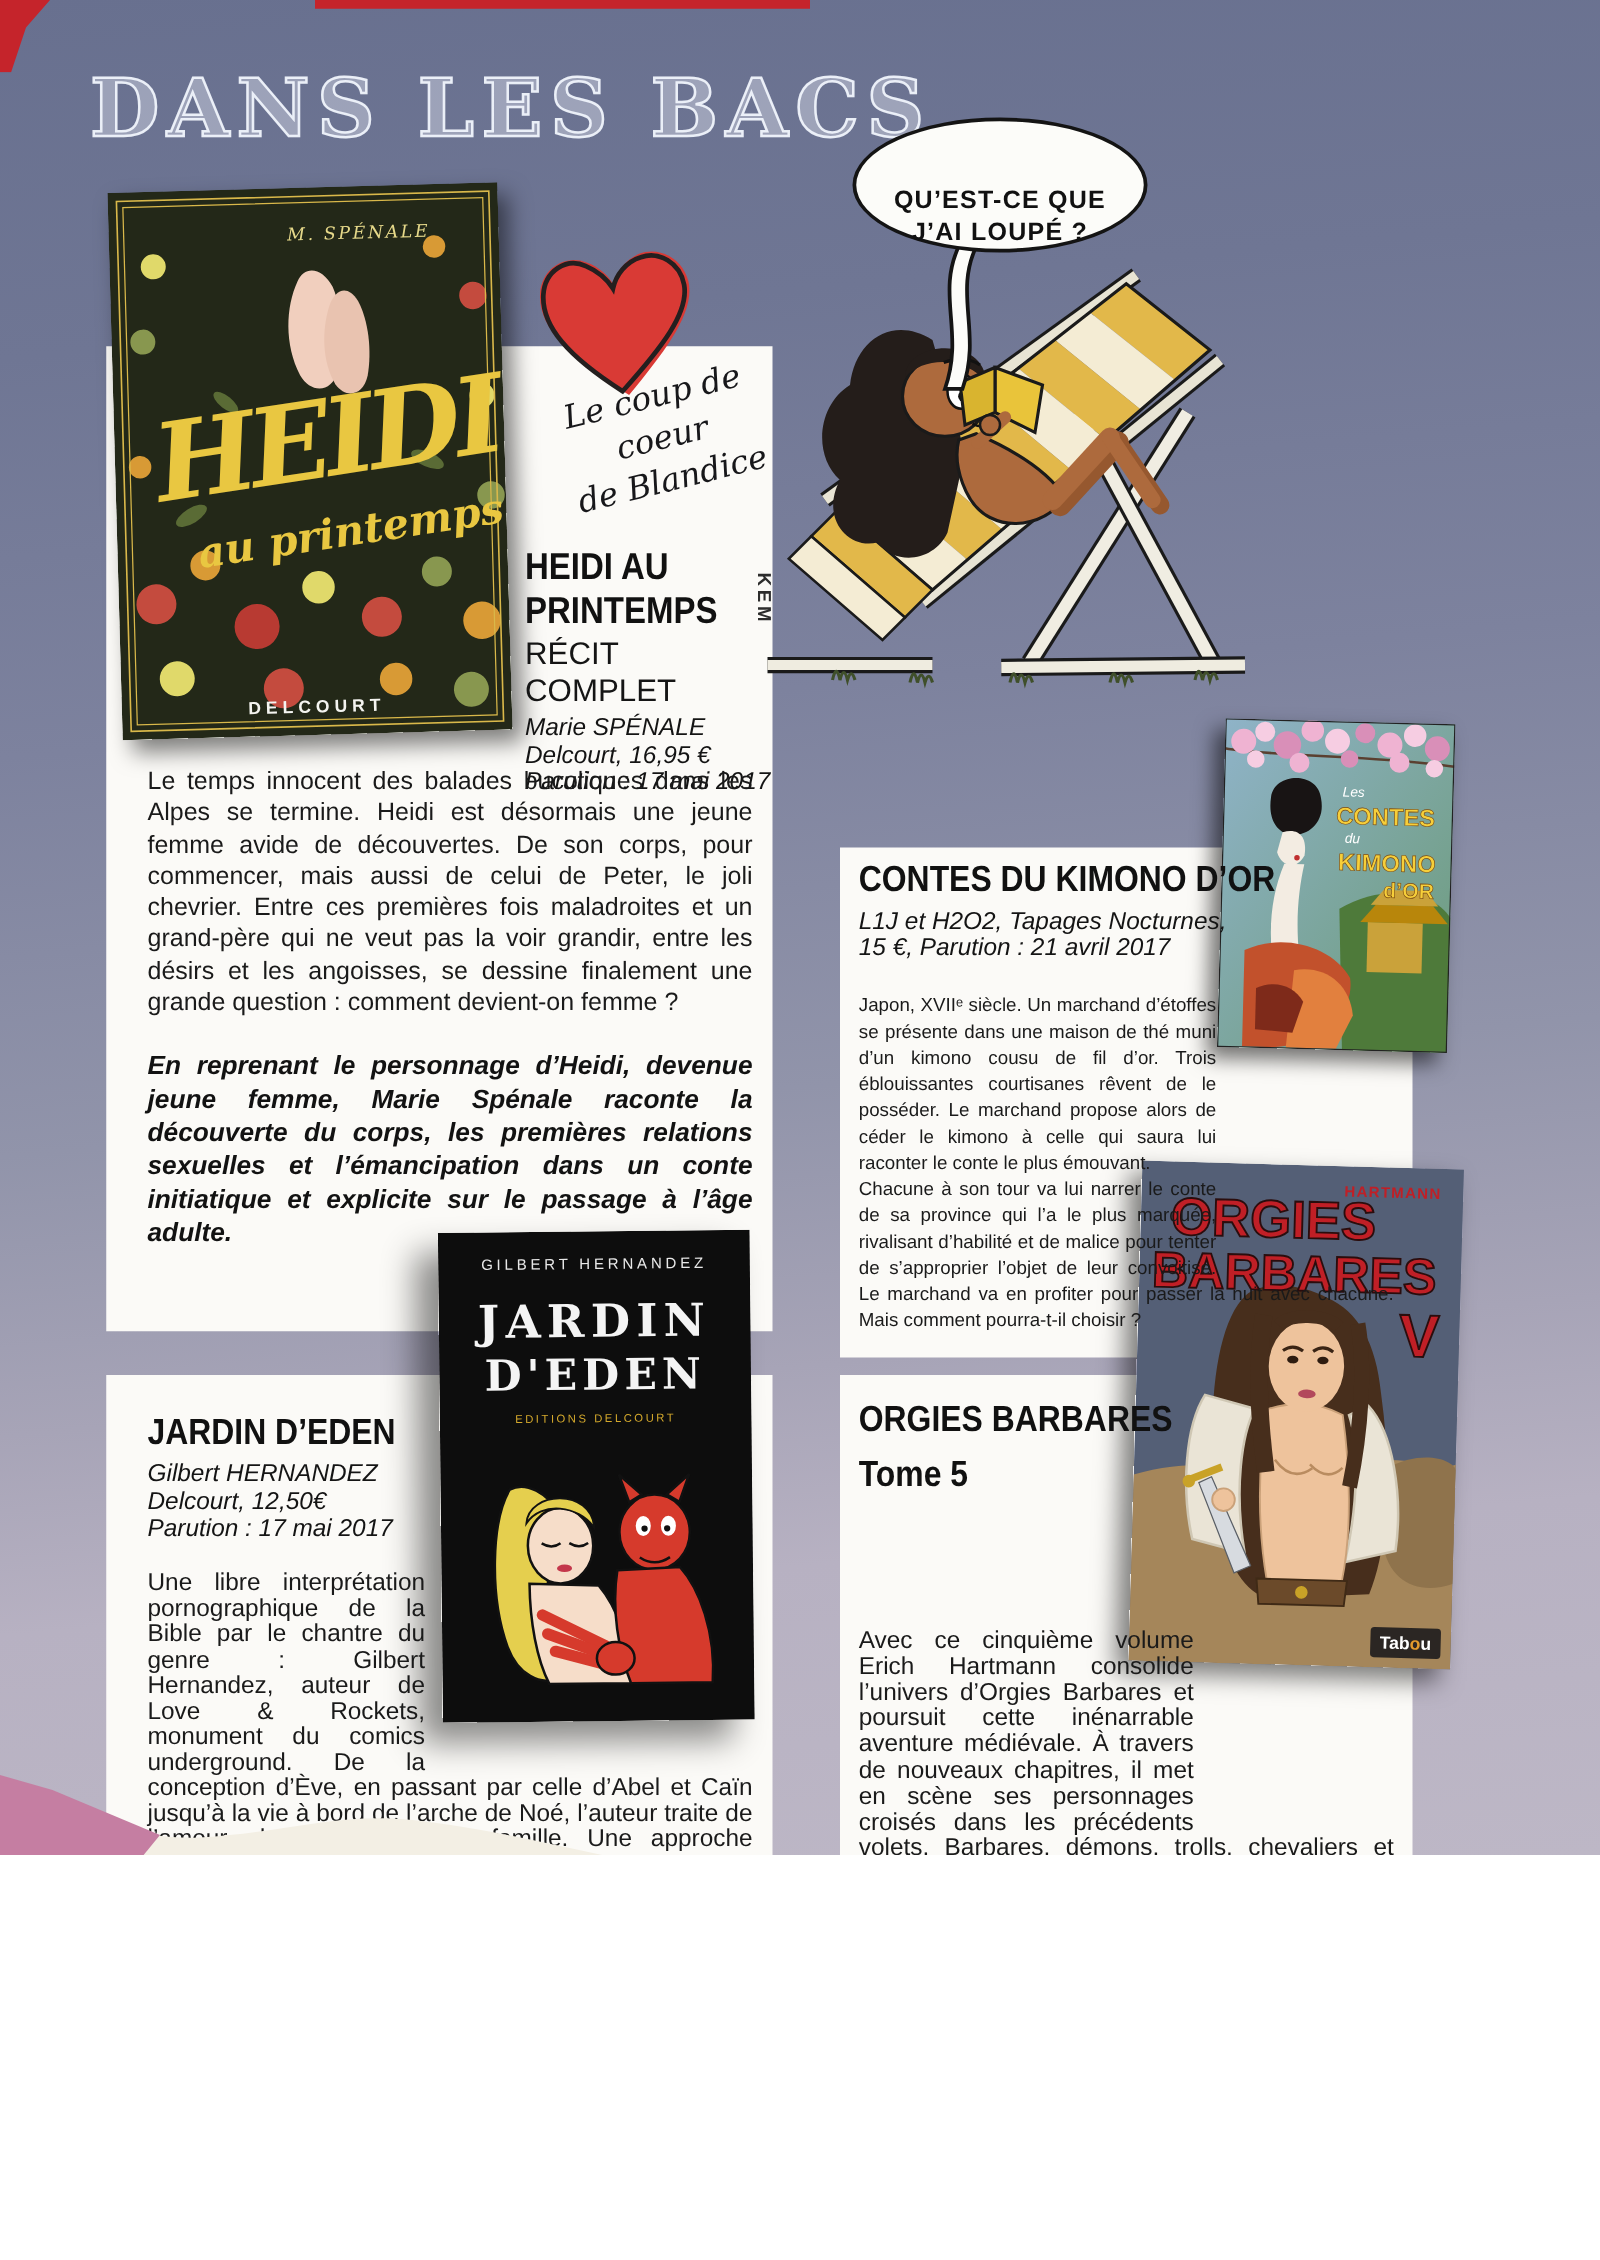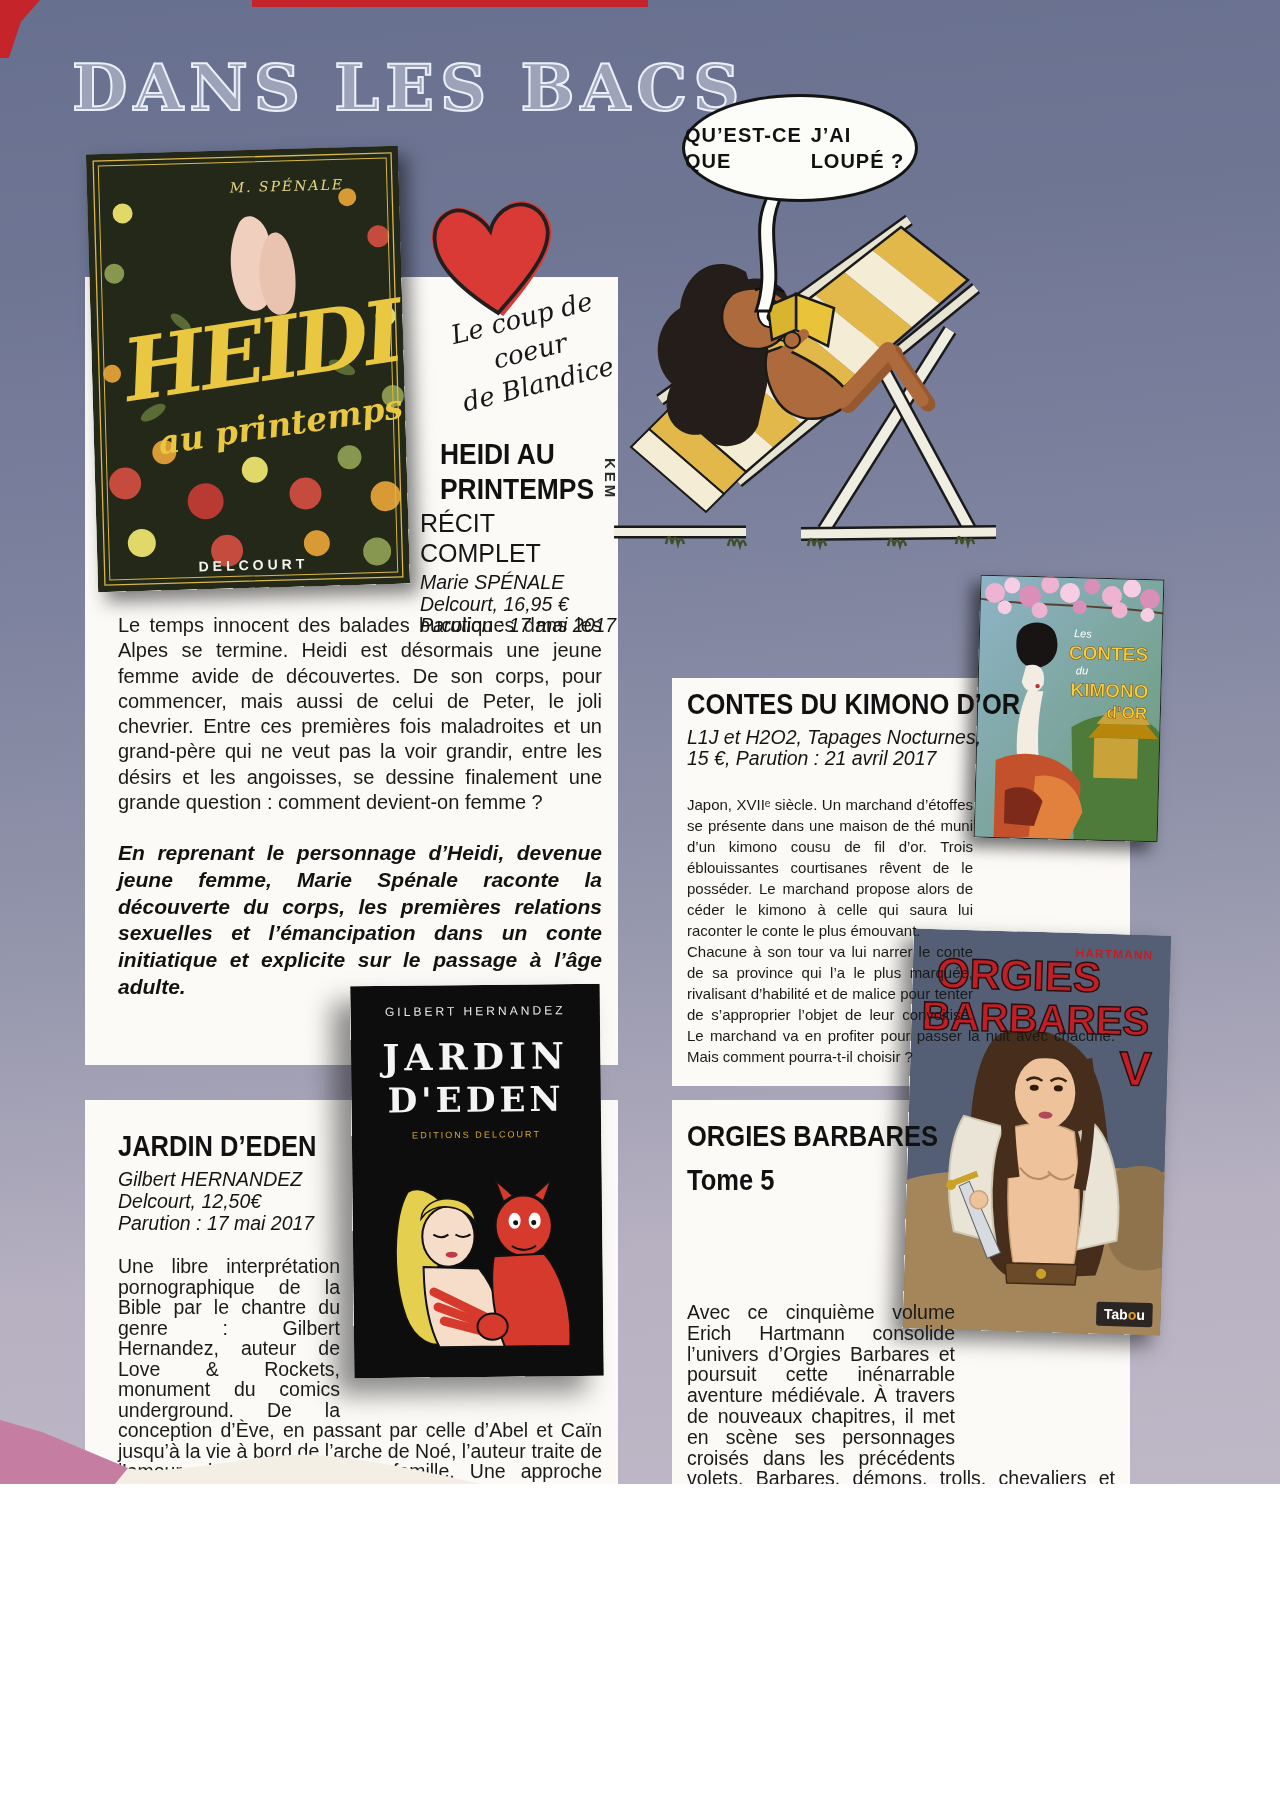--- a/index.html
+++ b/index.html
@@ -9,22 +9,22 @@
   .abs{position:absolute;}
   .card{position:absolute;background:#fbfaf7;}
   .page-title{left:72px;top:50px;font-family:"DejaVu Serif","Liberation Serif",serif;
     font-weight:bold;font-size:64px;letter-spacing:6px;white-space:nowrap;
     color:rgba(238,242,250,0.38);-webkit-text-stroke:2px rgba(240,244,252,0.95);}
   .red-corner{left:0;top:0;width:40px;height:58px;background:#c5242b;
     clip-path:polygon(0 0,100% 0,52% 38%,22% 100%,0 100%);}
   .red-line{left:252px;top:0;width:396px;height:7px;background:#c5242b;}
   
   .bubble{left:682px;top:94px;width:230px;height:102px;background:#fcfcf9;
-    border:3px solid #141414;border-radius:50%;display:flex;flex-direction:row;
-    justify-content:center;align-items:center;z-index:6;}
+    border:3px solid #141414;border-radius:50%;display:flex;flex-direction:column;
+    justify-content:flex-end;align-items:center;z-index:6;}
   .bubble span{font-weight:bold;font-size:20px;letter-spacing:1px;color:#111;line-height:26px;}
   .tail{left:738px;top:193px;z-index:5;}
   .kem{left:602px;top:458px;writing-mode:vertical-rl;font-weight:bold;font-size:15px;
     letter-spacing:3px;color:#2c2c2c;z-index:6;}
   
   .heart{left:424px;top:186px;z-index:5;}
   .coeur{left:420px;top:300px;width:220px;transform:rotate(-14deg);z-index:6;
     font-family:"DejaVu Serif","Liberation Serif",serif;font-style:italic;
     font-size:26px;color:#17171a;text-align:center;line-height:34px;}
   
@@ -34,21 +34,21 @@
     box-shadow:8px 10px 18px rgba(0,0,0,.5);}
   .cover-kimono{left:977px;top:577px;width:184px;height:263px;transform:rotate(1.5deg);
     box-shadow:-8px 9px 16px rgba(0,0,0,.55);}
   .cover-jardin{left:352px;top:985px;width:250px;height:392px;transform:rotate(-0.6deg);
     box-shadow:-18px 16px 26px rgba(0,0,0,.45);}
   .cover-orgies{left:908px;top:932px;width:258px;height:400px;transform:rotate(1.6deg);
     box-shadow:-10px 10px 20px rgba(0,0,0,.5);}
   
   .h-cond{display:inline-block;transform:scaleX(.88);transform-origin:left center;
     font-weight:bold;white-space:nowrap;color:#111;}
-  .big-h{font-size:30px;line-height:35px;margin-left:20px;}
+  .big-h{font-size:30px;line-height:35px;}
   .sub-h{font-size:25px;line-height:30px;color:#151515;}
   .credits{font-style:italic;font-size:19.5px;line-height:21.5px;color:#141414;}
   .body-txt{font-size:20px;line-height:25.3px;color:#1a1a1a;text-align:justify;}
   .body-sm{font-size:19px;line-height:20.8px;color:#1a1a1a;text-align:justify;}
   .body-sm p{margin:0;}
   .review{font-size:21px;line-height:26.8px;font-weight:bold;font-style:italic;
     color:#121212;text-align:justify;}
   .spacer{float:right;}
   .sp-kim{width:142px;height:212px;}
   .sp-jar{width:262px;height:158px;}

